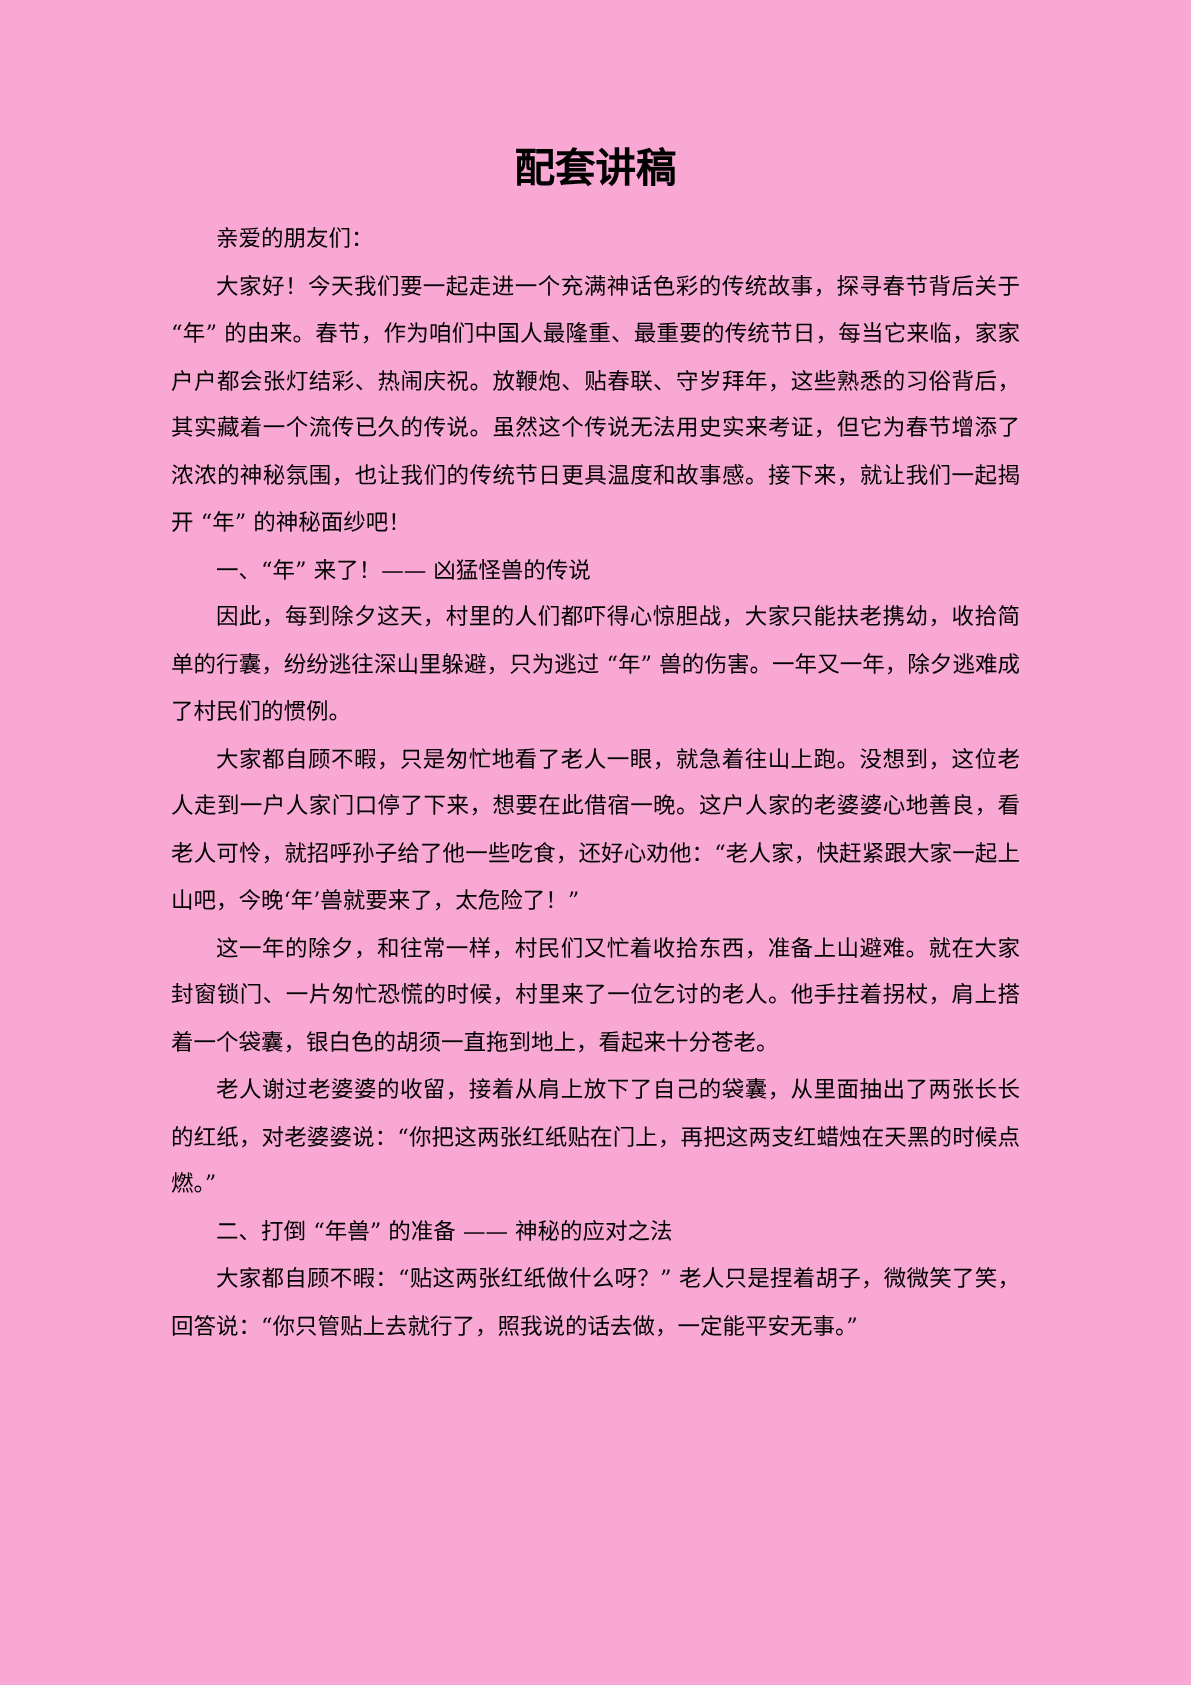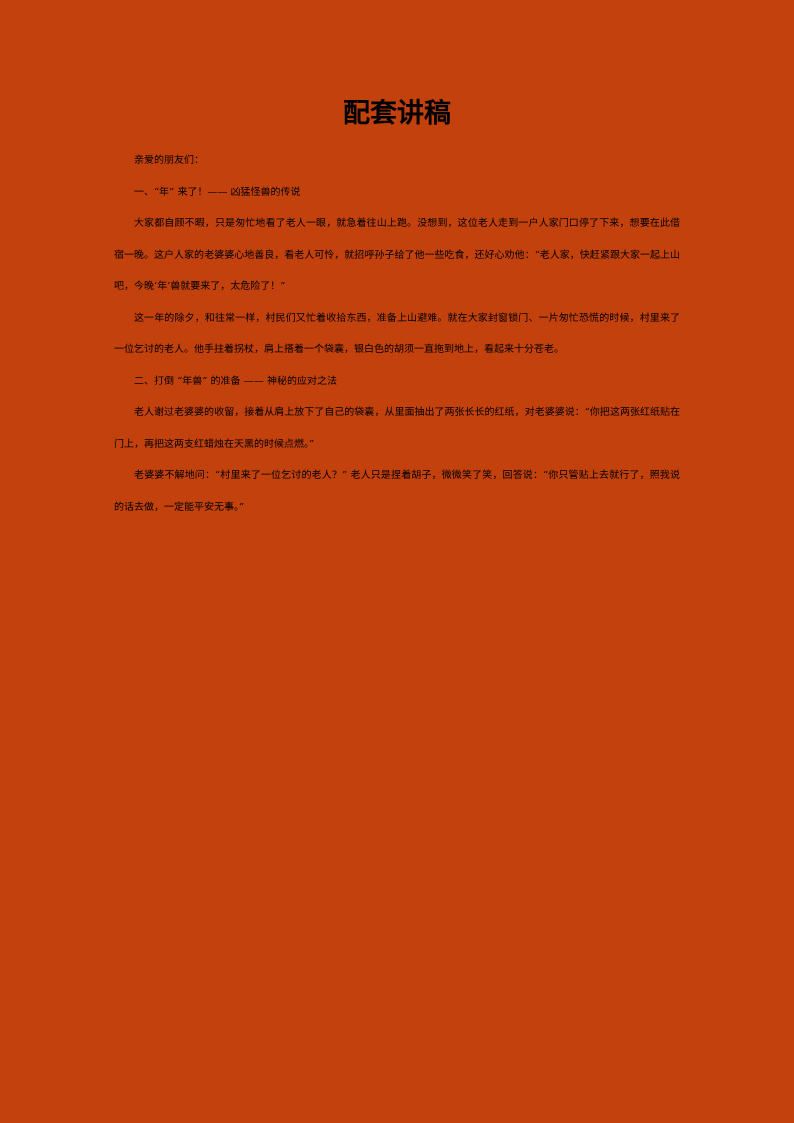--- a/index.html
+++ b/index.html
@@ -4,21 +4,21 @@
 <style>
   html, body {
     margin: 0;
     padding: 0;
     background: #ffffff;
   }
   .page {
     position: relative;
     width: 794px;
     height: 1123px;
-    background: #c2410c;
+    background: #f9a8d4;
     overflow: hidden;
     font-family: "DejaVu Serif", "Liberation Serif", serif;
     color: #000000;
   }
   .content {
     position: absolute;
     left: 114px;
     top: 0;
     width: 566px;
     padding-top: 96px;
@@ -26,49 +26,51 @@
   .doc-title {
     margin: 0 0 14px 0;
     font-size: 27px;
     line-height: 34px;
     font-weight: bold;
     text-align: center;
     color: #000000;
   }
   .para {
     margin: 0;
-    font-size: 10px;
+    font-size: 15px;
     line-height: 31.5px;
     text-align: justify;
     text-justify: inter-ideograph;
     text-indent: 2em;
     color: #000000;
   }
   .para.heading {
     font-weight: normal;
   }
 </style>
 </head>
 <body>
 
 <div class="page">
   <div class="content">
     <h1 class="doc-title">配套讲稿</h1>
 
     <p class="para">亲爱的朋友们：</p>
 
+    <p class="para">大家好！今天我们要一起走进一个充满神话色彩的传统故事，探寻春节背后关于 “年” 的由来。春节，作为咱们中国人最隆重、最重要的传统节日，每当它来临，家家户户都会张灯结彩、热闹庆祝。放鞭炮、贴春联、守岁拜年，这些熟悉的习俗背后，其实藏着一个流传已久的传说。虽然这个传说无法用史实来考证，但它为春节增添了浓浓的神秘氛围，也让我们的传统节日更具温度和故事感。接下来，就让我们一起揭开 “年” 的神秘面纱吧！</p>
 
     <p class="para heading">一、“年” 来了！—— 凶猛怪兽的传说</p>
 
 
+    <p class="para">因此，每到除夕这天，村里的人们都吓得心惊胆战，大家只能扶老携幼，收拾简单的行囊，纷纷逃往深山里躲避，只为逃过 “年” 兽的伤害。一年又一年，除夕逃难成了村民们的惯例。</p>
 
     <p class="para">大家都自顾不暇，只是匆忙地看了老人一眼，就急着往山上跑。没想到，这位老人走到一户人家门口停了下来，想要在此借宿一晚。这户人家的老婆婆心地善良，看老人可怜，就招呼孙子给了他一些吃食，还好心劝他：“老人家，快赶紧跟大家一起上山吧，今晚‘年’兽就要来了，太危险了！”</p>
 
     <p class="para">这一年的除夕，和往常一样，村民们又忙着收拾东西，准备上山避难。就在大家封窗锁门、一片匆忙恐慌的时候，村里来了一位乞讨的老人。他手拄着拐杖，肩上搭着一个袋囊，银白色的胡须一直拖到地上，看起来十分苍老。</p>
 
 
+    <p class="para">老人谢过老婆婆的收留，接着从肩上放下了自己的袋囊，从里面抽出了两张长长的红纸，对老婆婆说：“你把这两张红纸贴在门上，再把这两支红蜡烛在天黑的时候点燃。”</p>
+
     <p class="para heading">二、打倒 “年兽” 的准备 —— 神秘的应对之法</p>
 
-    <p class="para">老人谢过老婆婆的收留，接着从肩上放下了自己的袋囊，从里面抽出了两张长长的红纸，对老婆婆说：“你把这两张红纸贴在门上，再把这两支红蜡烛在天黑的时候点燃。”</p>
-
-    <p class="para">老婆婆不解地问：“村里来了一位乞讨的老人？” 老人只是捏着胡子，微微笑了笑，回答说：“你只管贴上去就行了，照我说的话去做，一定能平安无事。”</p>
+    <p class="para">大家都自顾不暇：“贴这两张红纸做什么呀？” 老人只是捏着胡子，微微笑了笑，回答说：“你只管贴上去就行了，照我说的话去做，一定能平安无事。”</p>
   </div>
 </div>
 
 </body></html>

